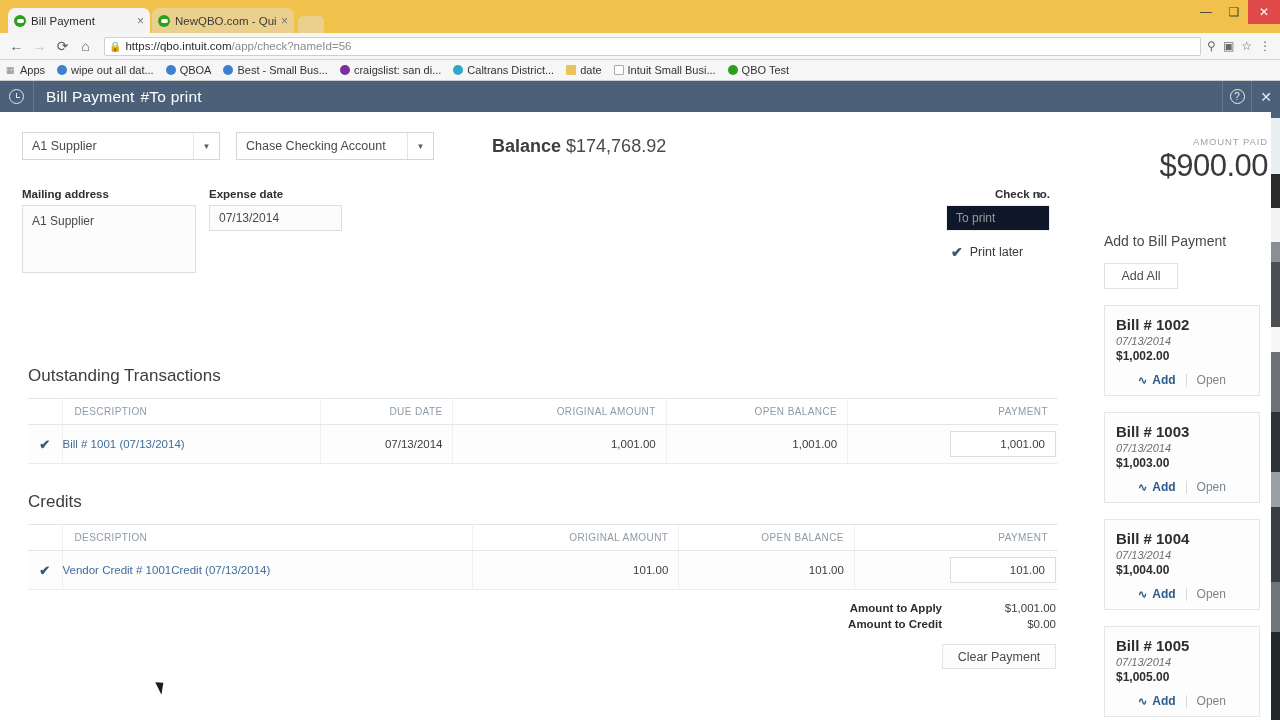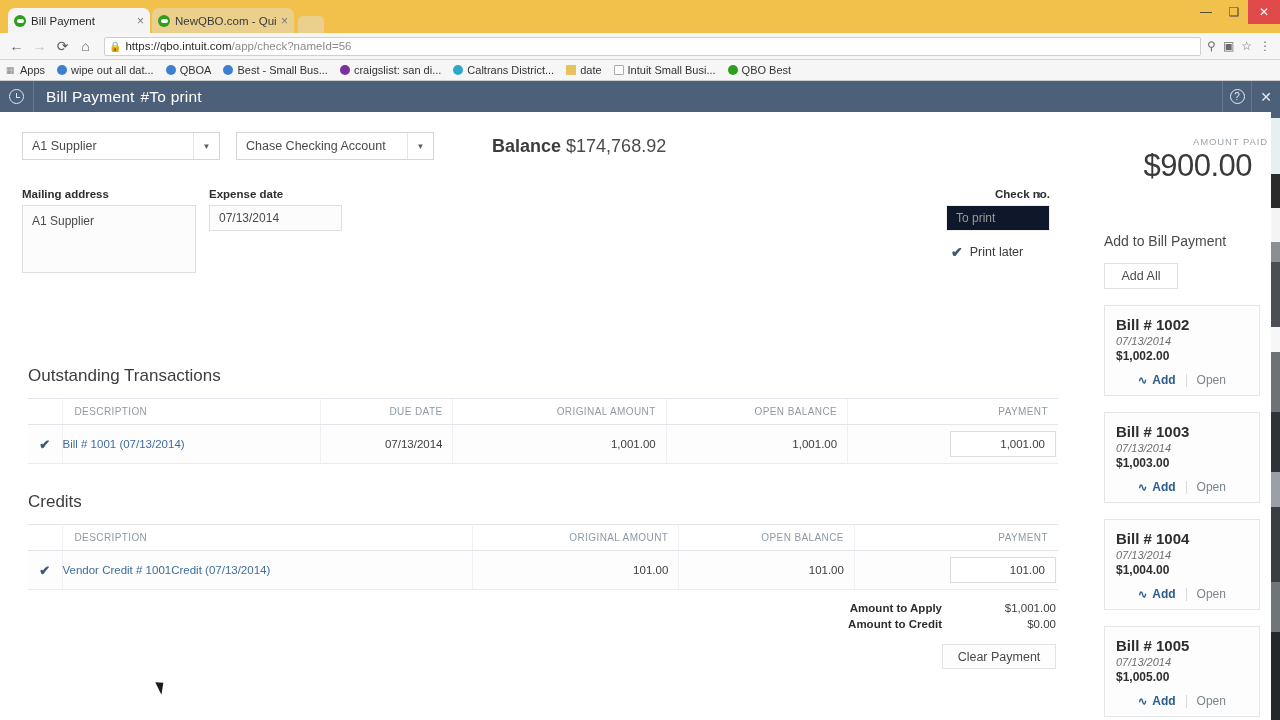--- a/index.html
+++ b/index.html
@@ -303,21 +303,21 @@
     position: absolute; right: 9px; top: 14px;
     width: 179px; height: 608px; background: #fff;
     overflow: hidden;
   }
   .amt-paid-lbl {
     text-align: right; font-size: 9.5px; color: #9aa3ab;
     letter-spacing: .9px; padding: 10px 3px 0 0;
   }
   .amt-paid-val {
     text-align: right; font-size: 31px; color: #3a3a3a;
-    font-weight: 300; letter-spacing: -.5px; padding-right: 19px;
+    font-weight: 300; letter-spacing: -.5px; padding-right: 3px;
     margin-top: 2px; line-height: 1.1;
   }
   .add-to-lbl {
     font-size: 14px; color: #4a4a4a; margin-top: 50px; padding-left: 12px;
   }
   .add-all-wrap { padding-left: 12px; margin-top: 14px; }
   .add-all {
     width: 74px; height: 26px; border: 1px solid #dfe2e5;
     background: #fff; font-size: 12.5px; color: #4a4a4a;
     display: flex; align-items: center; justify-content: center;
@@ -437,21 +437,21 @@
   <div class="bm">
     <span class="bm-ico folder"></span>
     <span>date</span>
   </div>
   <div class="bm">
     <span class="bm-ico page"></span>
     <span>Intuit Small Busi...</span>
   </div>
   <div class="bm">
     <span class="bm-ico" style="background:#2ca01c"></span>
-    <span>QBO Best</span>
+    <span>QBO Test</span>
   </div>
 </div>
 
 <div class="app">
 
   <div class="app-header">
     <div class="hdr-clock">
       <span class="clock-glyph"></span>
     </div>
     <div class="hdr-title">

